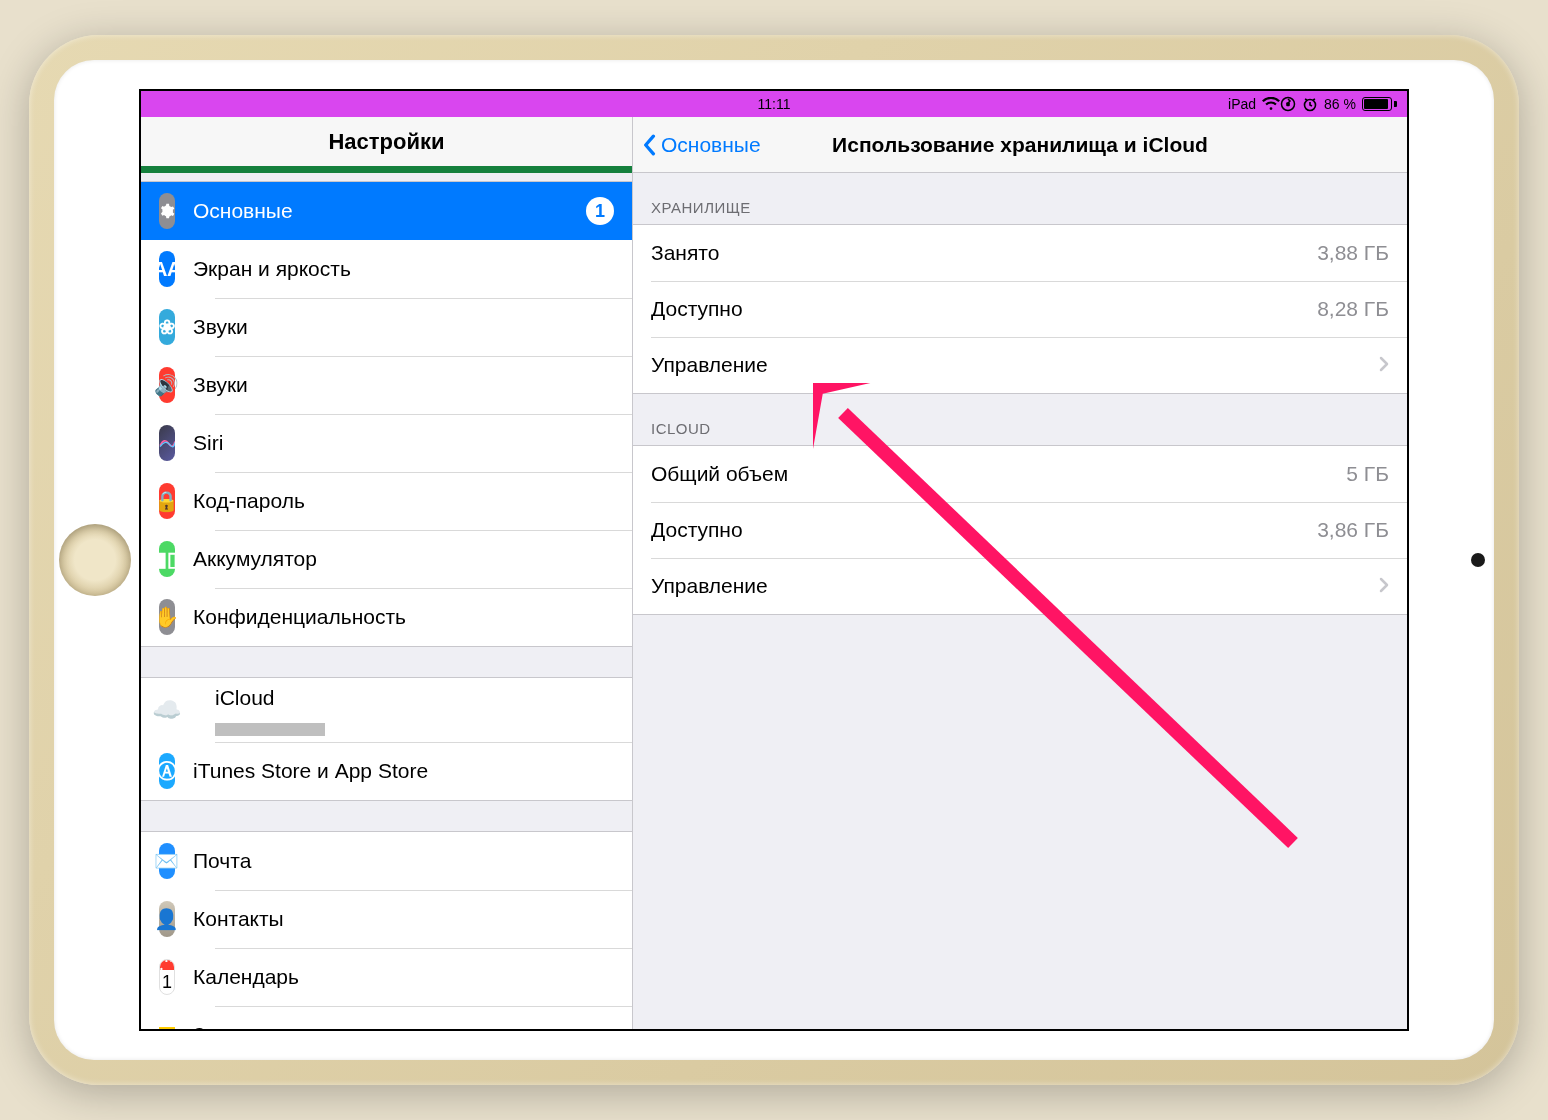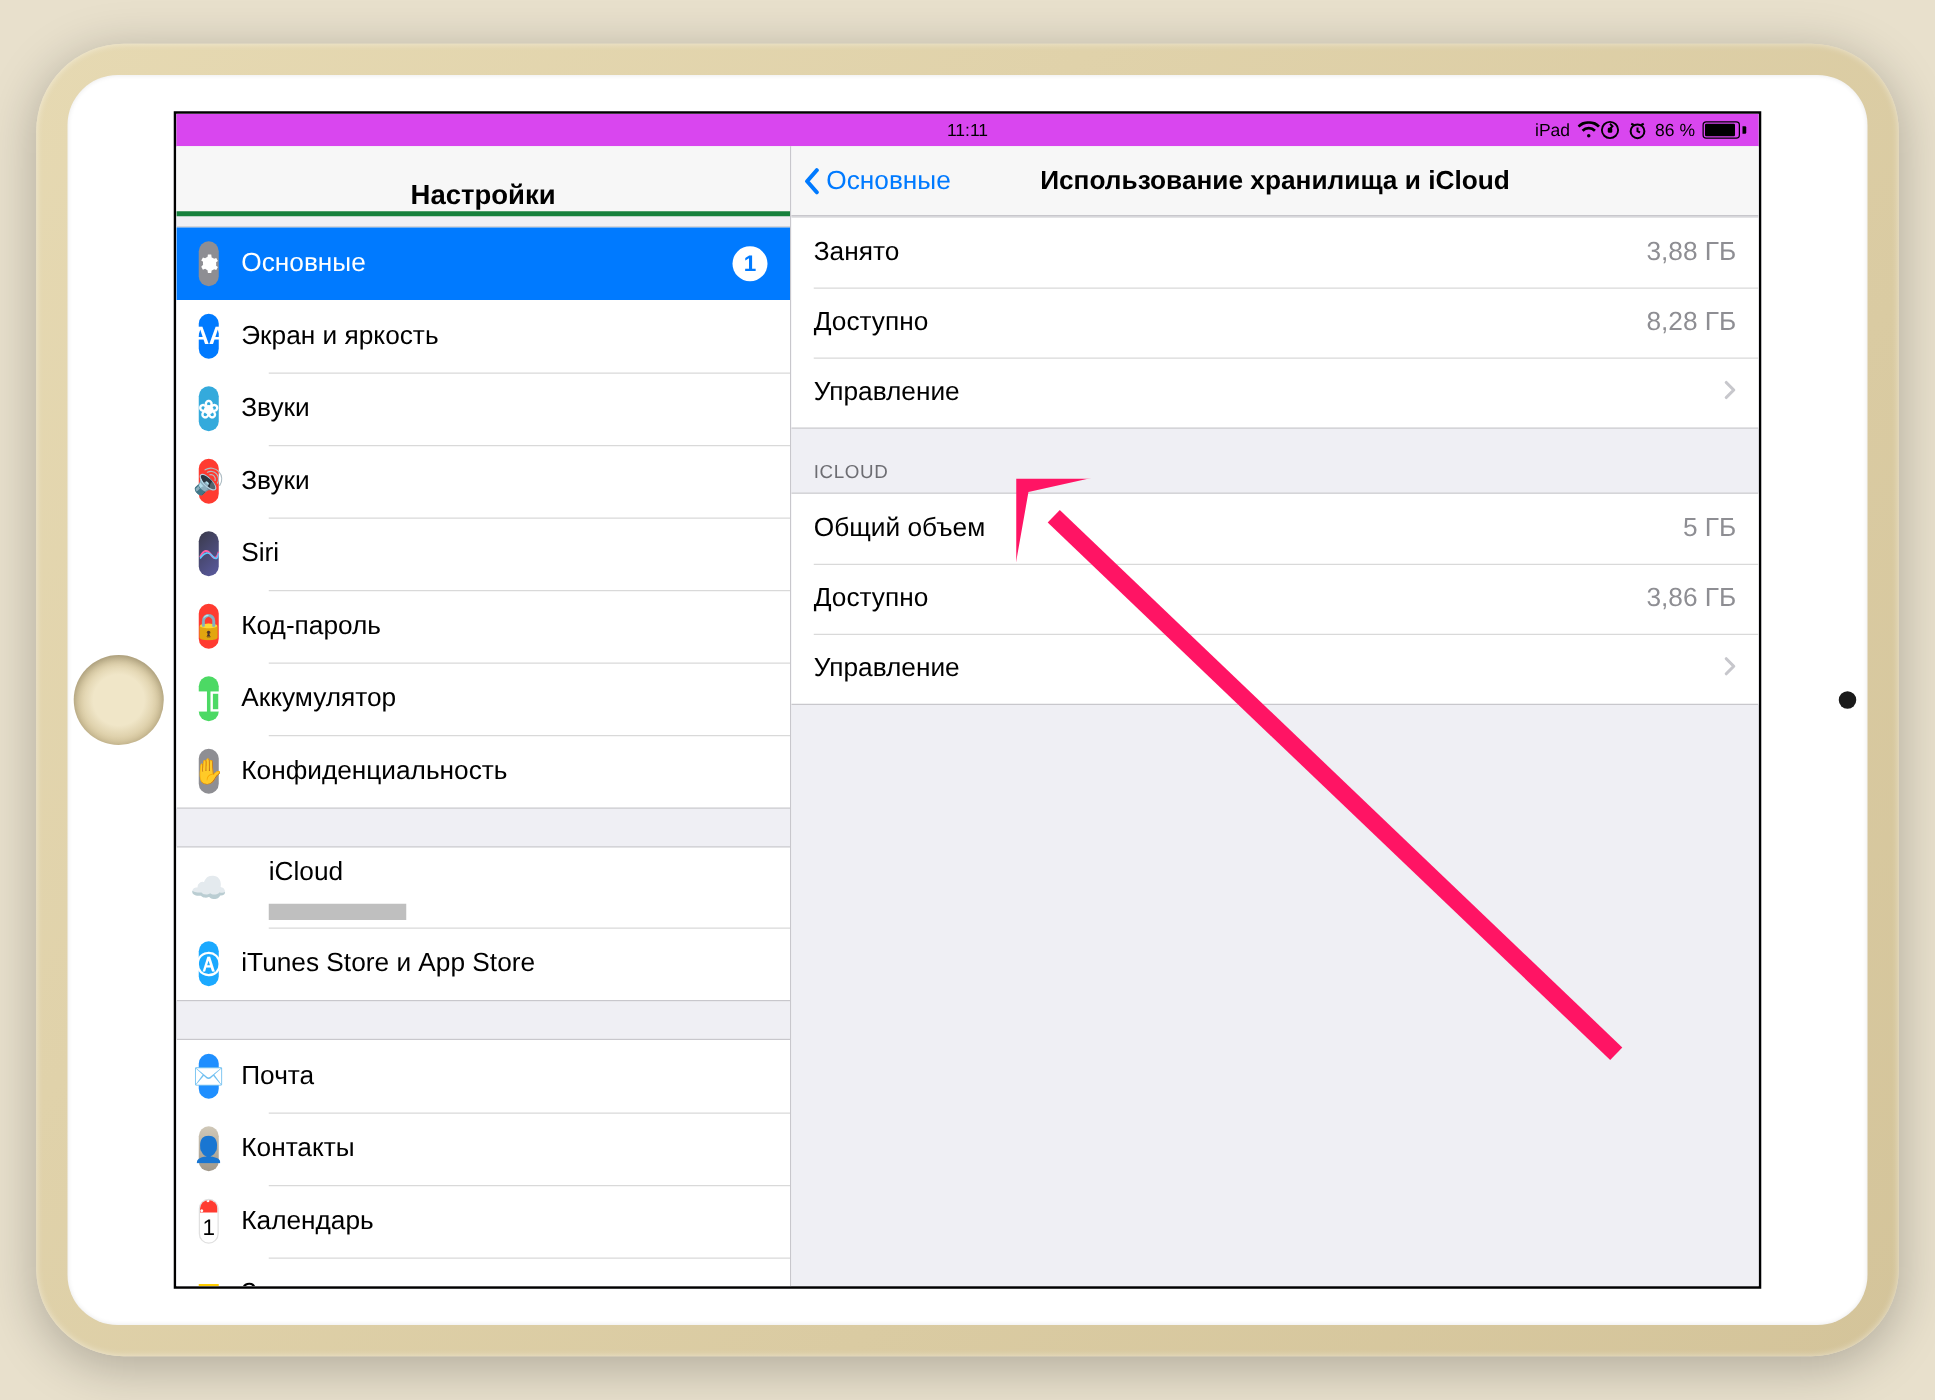--- a/index.html
+++ b/index.html
@@ -36,21 +36,21 @@
 .status-center { position:absolute; left:50%; transform:translateX(-50%); font-weight:400; }
 .wifi-icon, .lock-rot-icon, .alarm-icon { display:inline-flex; }
 .battery { display:inline-flex; align-items:center; gap:2px; }
 .battery-body { width:30px; height:14px; border:1.5px solid #000; border-radius:3px; position:relative; }
 .battery-fill { position:absolute; left:1px; top:1px; bottom:1px; width:86%; background:#000; border-radius:1px; }
 .battery-tip { width:3px; height:6px; background:#000; border-radius:0 1px 1px 0; }
 
 .content { display:flex; height:calc(100% - 26px); }
 
 .sidebar { width:492px; border-right:1px solid #c8c7cc; background:#efeff4; overflow:hidden; }
-.sidebar-header { height:56px; display:flex; align-items:flex-end; justify-content:center; border-bottom:4px solid #15803d; background:#f7f7f7; }
+.sidebar-header { height:56px; display:flex; align-items:center; justify-content:center; border-bottom:7px solid #15803d; background:#f7f7f7; }
 .sidebar-title { font-size:22px; font-weight:600; }
 
 .group { background:#fff; border-top:1px solid #c8c7cc; border-bottom:1px solid #c8c7cc; margin-bottom:30px; }
 .row { height:58px; display:flex; align-items:center; padding:0 18px; position:relative; cursor:pointer; }
 .row + .row::before { content:""; position:absolute; left:74px; right:0; top:0; height:1px; background:#d9d9d9; }
 .row.selected { background:#007aff; color:#fff; }
 .row.selected + .row::before { display:none; }
 .row .icon-box { width:16px; height:36px; border-radius:8px; margin-right:18px; display:flex; align-items:center; justify-content:center; flex-shrink:0; color:#fff; font-size:20px; font-weight:600; }
 .row .label { font-size:21px; color:#000; }
 .row.selected .label { color:#fff; }
@@ -232,20 +232,21 @@
           <div class="detail-header">
             <div class="back-button">
               <svg viewBox="0 0 12 20">
                   <path d="M10 2L3 10l7 8" fill="none" stroke="#007aff" stroke-width="3" stroke-linecap="round" stroke-linejoin="round"></path>
                 </svg>
               <span>Основные</span>
             </div>
             <span class="detail-title">Использование хранилища и iCloud</span>
           </div>
           <div id="detail-sections">
+              <div class="section-header">ХРАНИЛИЩЕ</div>
               <div class="dgroup">
                 <div class="drow">
                   <span>Занято</span>
                   <span class="value">3,88 ГБ</span>
                 </div>
                 <div class="drow">
                   <span>Доступно</span>
                   <span class="value">8,28 ГБ</span>
                 </div>
                 <div class="drow">

